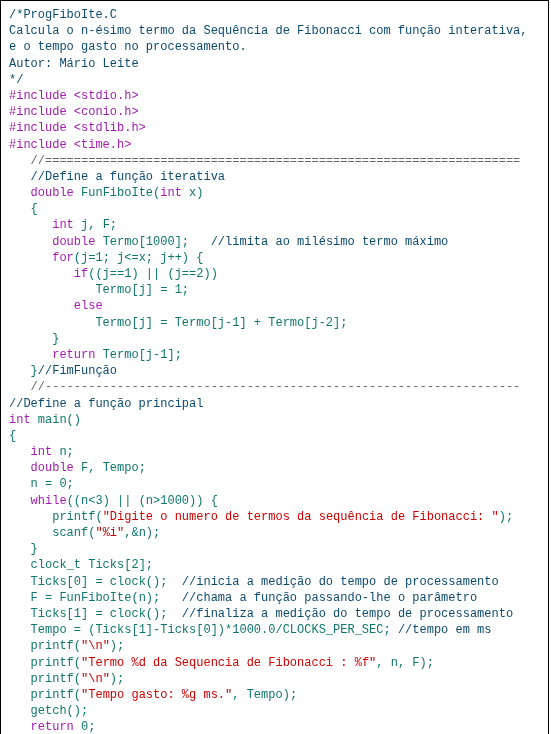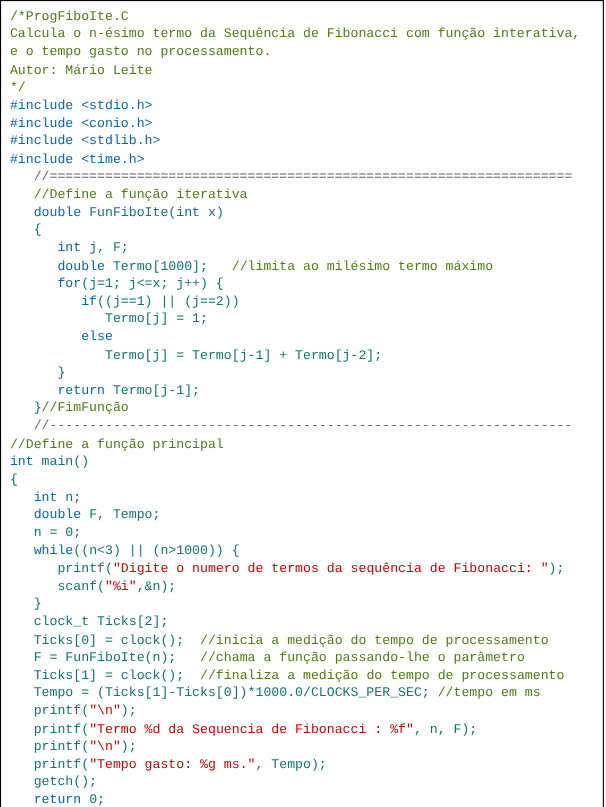--- a/index.html
+++ b/index.html
@@ -10,22 +10,22 @@
     background: #fff;
   }
   .code-box {
     border: 1px solid #000;
     width: 549px;
     padding: 6px 8px;
     box-sizing: border-box;
     line-height: 1.35;
     white-space: pre;
   }
-  .blue { color: #4d7c0f; }
-  .green { color: #0369a1; }
+  .blue { color: #0c4a6e; }
+  .green { color: #a21caf; }
   .red { color: #cc0000; }
   .black { color: #0f766e; }
   .sep {
     color: #666;
     letter-spacing: 0;
   }
 </style>
 </head>
 <body>
 

